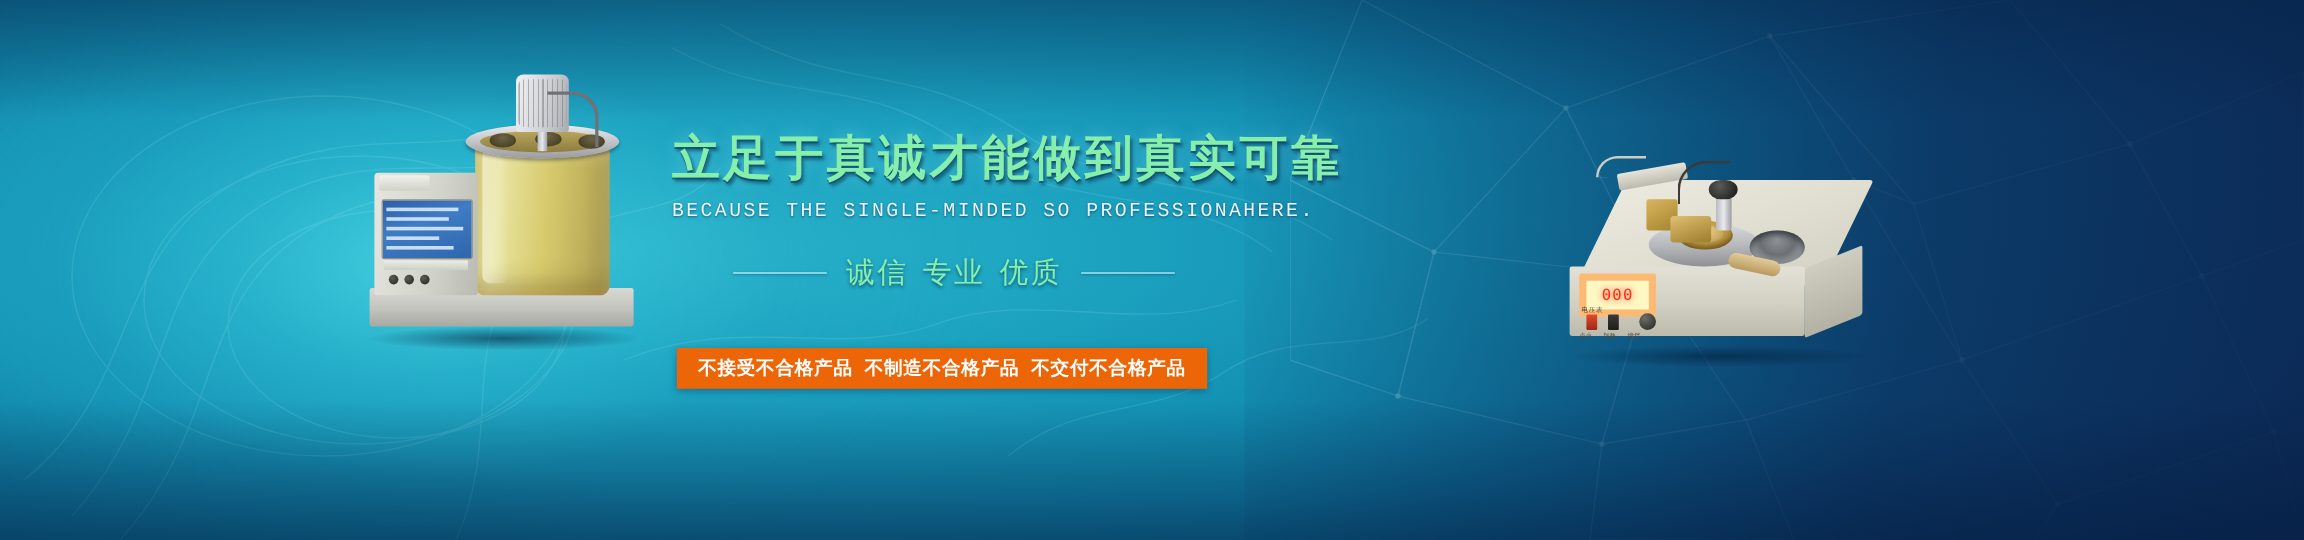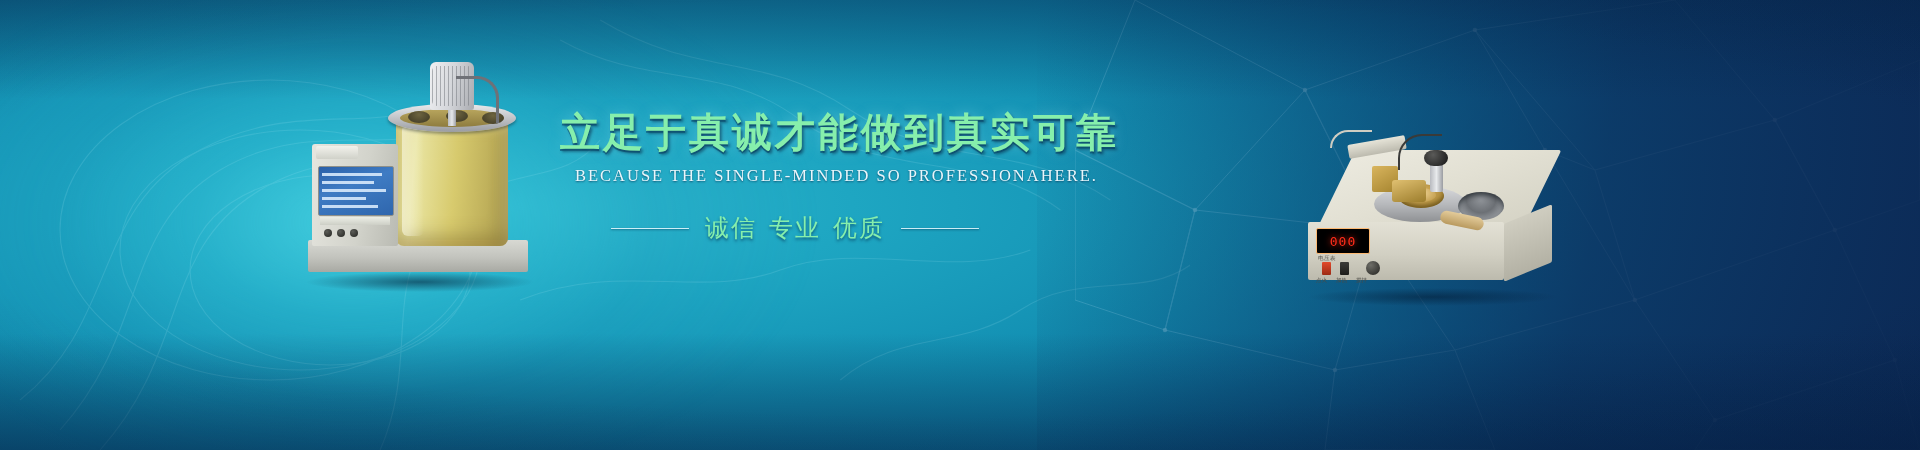--- a/index.html
+++ b/index.html
@@ -61,24 +61,23 @@
       0 2px 0 rgba(8,58,92,.55),
       2px 3px 3px rgba(4,40,70,.55),
       0 0 14px rgba(170,240,255,.35);
     white-space:nowrap;
   }
   .subline{
     margin-top:14px;
     font-size:16.5px;
     letter-spacing:2.0px;
     color:#eaf6fb;
-    font-family:Liberation Serif, serif;
+    font-family:Liberation Mono, monospace;
     text-shadow:0 1px 2px rgba(5,40,72,.65);
     white-space:nowrap;
-    margin-left:15px;
   }
   .tagline-row{
     margin-top:26px;
     display:flex;align-items:center;justify-content:center;gap:16px;
     white-space:nowrap;
   }
   .rule{
     display:block;width:78px;height:1px;
     background:rgba(235,250,255,.85);
     box-shadow:0 1px 2px rgba(4,34,64,.5);
@@ -168,21 +167,21 @@
   .dr-top{position:absolute;left:34px;top:22px;width:206px;height:88px;
     background:linear-gradient(155deg,#eceadf 0%,#e2e0d3 45%,#d3d1c3 100%);
     transform:skewX(-26deg);border-radius:3px;}
   .dr-front{position:absolute;left:8px;top:94px;width:196px;height:58px;
     background:linear-gradient(180deg,#e3e1d5 0%,#d2d0c3 55%,#bcbaad 100%);
     border-radius:2px;}
   .dr-side{position:absolute;left:204px;top:86px;width:48px;height:58px;
     background:linear-gradient(180deg,#cfcdc0,#b3b1a4);
     transform:skewY(-22deg);border-radius:2px;}
   .dr-display{position:absolute;left:16px;top:100px;width:52px;height:24px;
-    background:#000000;border:1px solid #fdba74;border-radius:2px;
+    background:#fef9c3;border:6px solid #fdba74;border-radius:2px;
     display:flex;align-items:center;justify-content:center;}
   .dr-display span{color:#ff2d1a;font-family:"DejaVu Sans Mono","Liberation Mono",monospace;
     font-size:13px;letter-spacing:1px;text-shadow:0 0 6px rgba(255,40,20,.85);}
   .dr-disp-label{position:absolute;left:18px;top:127px;font-size:5.5px;color:#4c4b45;letter-spacing:.5px;}
   .dr-sw{position:absolute;top:134px;width:9px;height:13px;border-radius:1px;}
   .dr-sw.s1{left:22px;background:linear-gradient(180deg,#e24a2c,#9c2a14);}
   .dr-sw.s2{left:40px;background:linear-gradient(180deg,#3b3b39,#1c1c1a);}
   .dr-knob{position:absolute;left:66px;top:133px;width:14px;height:14px;border-radius:50%;
     background:radial-gradient(circle at 34% 30%,#6e6e68,#232320);}
   .dr-btnlabels{position:absolute;left:16px;top:149px;width:110px;
@@ -341,14 +340,19 @@
     <div class="subline">BECAUSE THE SINGLE-MINDED SO PROFESSIONAHERE.</div>
     <div class="tagline-row">
       <span class="rule"></span>
       <span class="tagline">
         <span>诚信</span><span class="gap"></span><span>专业</span><span class="gap"></span><span>优质</span>
       </span>
       <span class="rule"></span>
     </div>
   </div>
 
+  <div class="orange-bar">
+    <span class="bar-text">
+      <span>不接受不合格产品</span><span class="sp"></span><span>不制造不合格产品</span><span class="sp"></span><span>不交付不合格产品</span>
+    </span>
+  </div>
 
 </div>
 
 </body></html>

